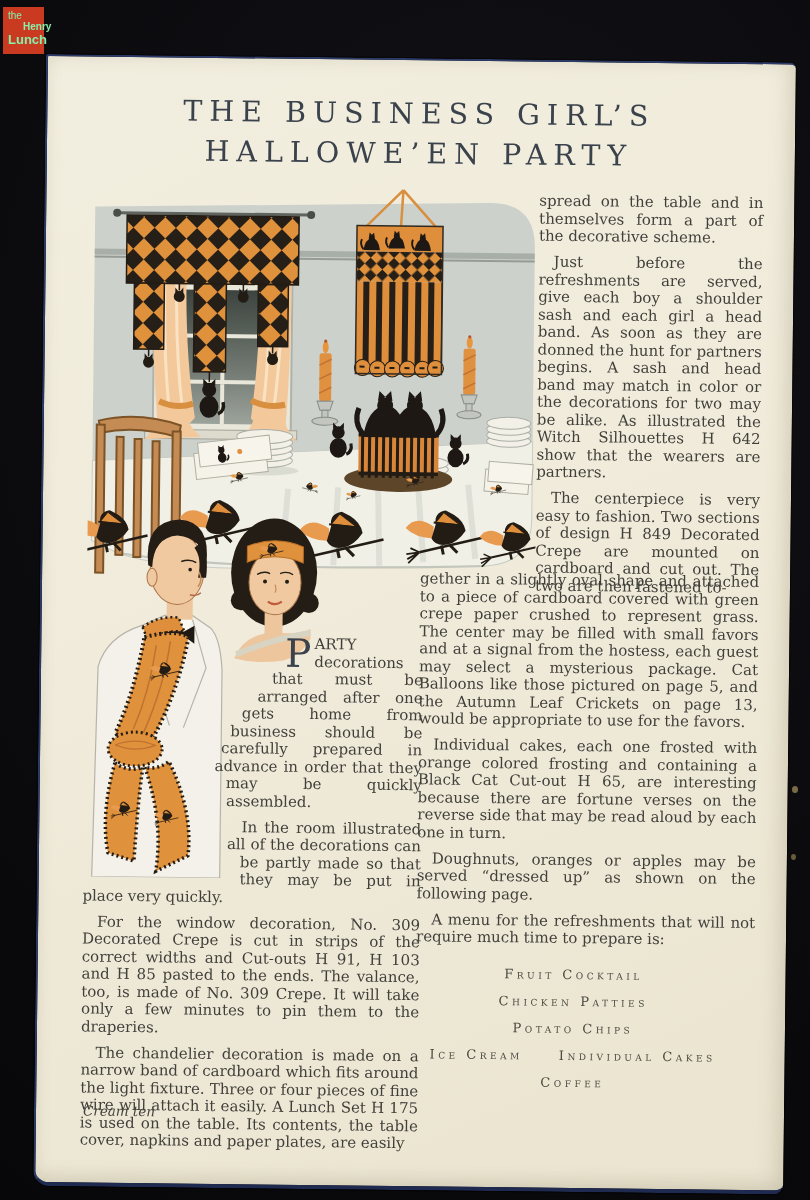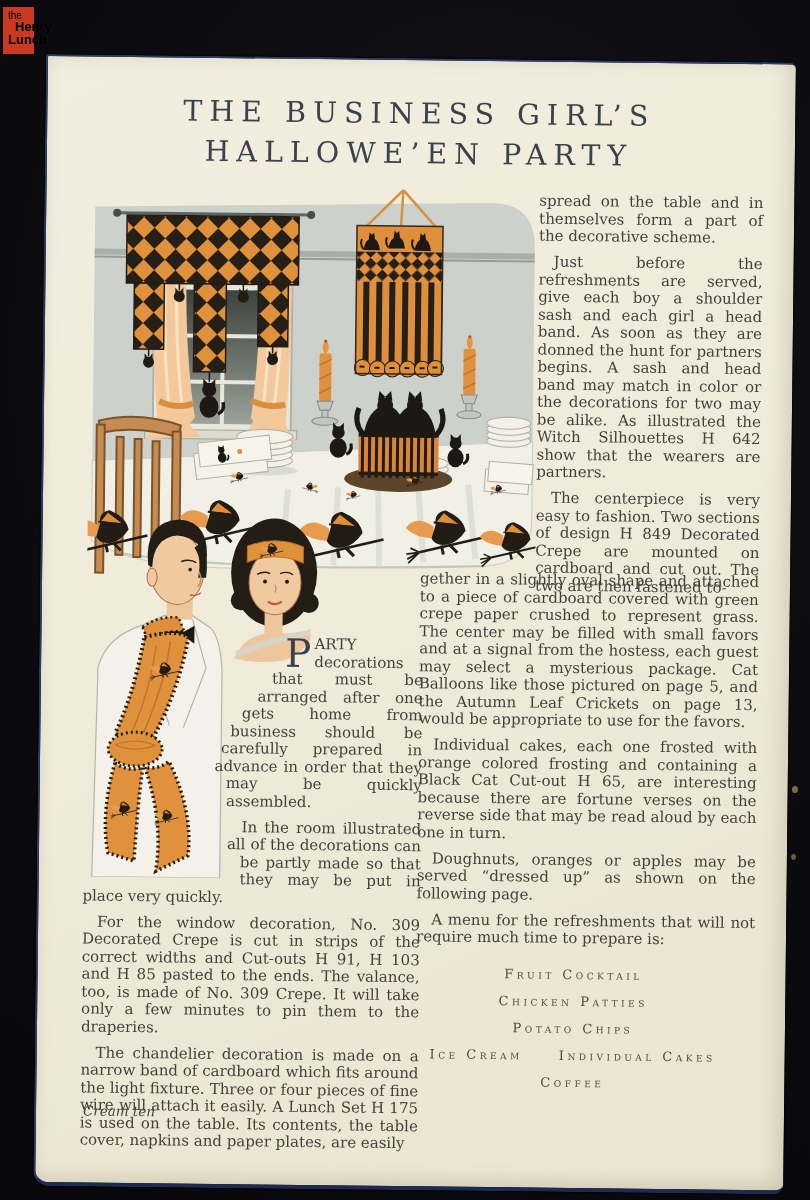--- a/index.html
+++ b/index.html
@@ -5,24 +5,24 @@
   html,body{margin:0;padding:0;background:#000;}
   .canvas{position:relative;width:810px;height:1200px;overflow:hidden;
     background:radial-gradient(120% 100% at 60% 30%, #131217 0%, #0a090c 60%, #060608 100%);
     font-family:"DejaVu Serif", serif;}
   .page{position:absolute;left:46px;top:54px;width:748px;height:1126px;
     background:linear-gradient(155deg,#f2eedf 0%,#f0ebda 45%,#eae4d0 100%);
     transform:rotate(0.65deg);transform-origin:0 0;
     border-left:2px solid #2c3a68;border-top:2px solid #2c3a68;border-bottom:4px solid #1e2a50;
     border-radius:3px 6px 10px 16px;
     box-shadow:inset -10px 0 18px rgba(124,112,82,.14), inset 0 -8px 16px rgba(124,112,82,.12), 0 0 0 1px rgba(0,0,0,.45);}
-  .logo{position:absolute;left:3px;top:7px;width:31px;height:47px;background:#c93a20;color:#000000;
+  .logo{position:absolute;left:3px;top:7px;width:41px;height:47px;background:#c93a20;color:#86efac;
     font-family:"Liberation Sans",sans-serif;padding:4px 0 0 5px;box-sizing:border-box;z-index:6;}
   .logo .the{display:block;font-size:10px;line-height:10px;}
-  .logo .henry{display:block;font-size:13px;font-weight:bold;line-height:12px;margin-left:7px;}
+  .logo .henry{display:block;font-size:10px;font-weight:bold;line-height:12px;margin-left:15px;}
   .logo .ford{display:block;font-size:13px;font-weight:bold;line-height:14px;}
   .title{position:absolute;left:12px;top:34px;width:720px;text-align:center;color:#3a424c;
     font-size:28.5px;letter-spacing:7px;line-height:40px;white-space:nowrap;}
   .txt{position:absolute;color:#403f3a;font-size:15px;line-height:17.5px;text-align:justify;}
   .txt p{margin:0 0 8.5px 0;}
   .txt p.ind{text-indent:15px;}
   .col-right{left:493px;top:131px;width:224px;}
   .col-wide{left:378px;top:510px;width:339px;}
   .col-left{left:44px;top:577px;width:338px;}
   .wrap-spacer{float:left;width:200px;height:244px;shape-margin:4px;

